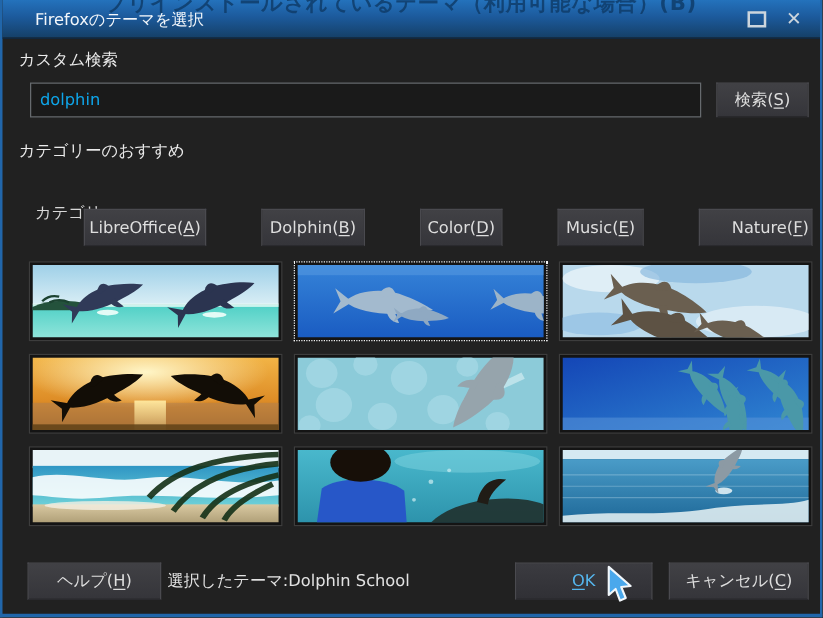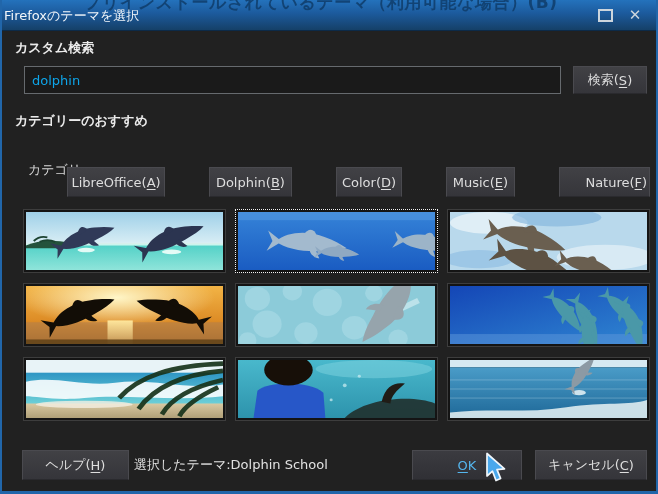--- a/index.html
+++ b/index.html
@@ -14,28 +14,28 @@
   .titlebar{
     position:absolute;left:-2px;top:0;width:658px;height:30px;
     background:linear-gradient(180deg,#2472bc 0%,#1c5a9c 45%,#154068 100%);
     border-bottom:1px solid #0c2a48;
   }
   .bleed-text{
     position:absolute;top:-9px;left:84px;white-space:nowrap;
     font-size:17px;color:#0e3a66;opacity:.8;letter-spacing:.5px;font-weight:bold;
   }
   .win-title{
-    position:absolute;left:4px;top:7px;font-size:13px;color:#f2f6fa;
+    position:absolute;left:28px;top:7px;font-size:13px;color:#f2f6fa;
   }
   .win-btn{position:absolute;top:6px;width:18px;height:18px;display:flex;align-items:center;justify-content:center;}
   .maxi{right:44px;}
   .maxi .box{width:11px;height:9px;border:2px solid #ccd5dd;}
   .closer{right:14px;color:#ccd5dd;font-size:15px;font-weight:bold;}
   
-  .heading{position:absolute;left:13px;font-weight:bold;color:#ebebeb;}
+  .heading{position:absolute;left:13px;font-weight:normal;color:#ebebeb;}
   .plain-label{position:absolute;color:#d8d8d8;margin-top:20px;}
   
   .search-input{
     position:absolute;left:22px;top:66px;width:537px;height:28px;box-sizing:border-box;
     background:#1a1a1a;border:1px solid #666a6e;color:#0ea5e9;
     font-family:inherit;font-size:13px;padding:0 7px;outline:none;
   }
   .btn{
     box-sizing:border-box;display:flex;align-items:center;justify-content:center;
     background:linear-gradient(180deg,#414145,#35353a);

